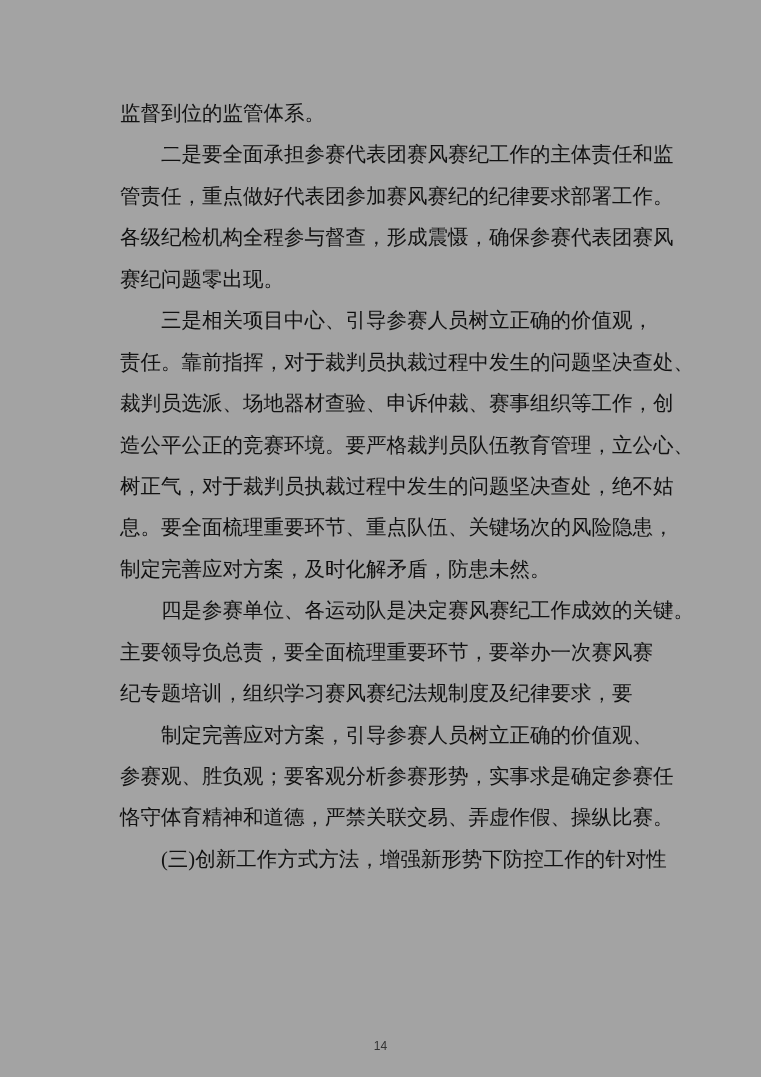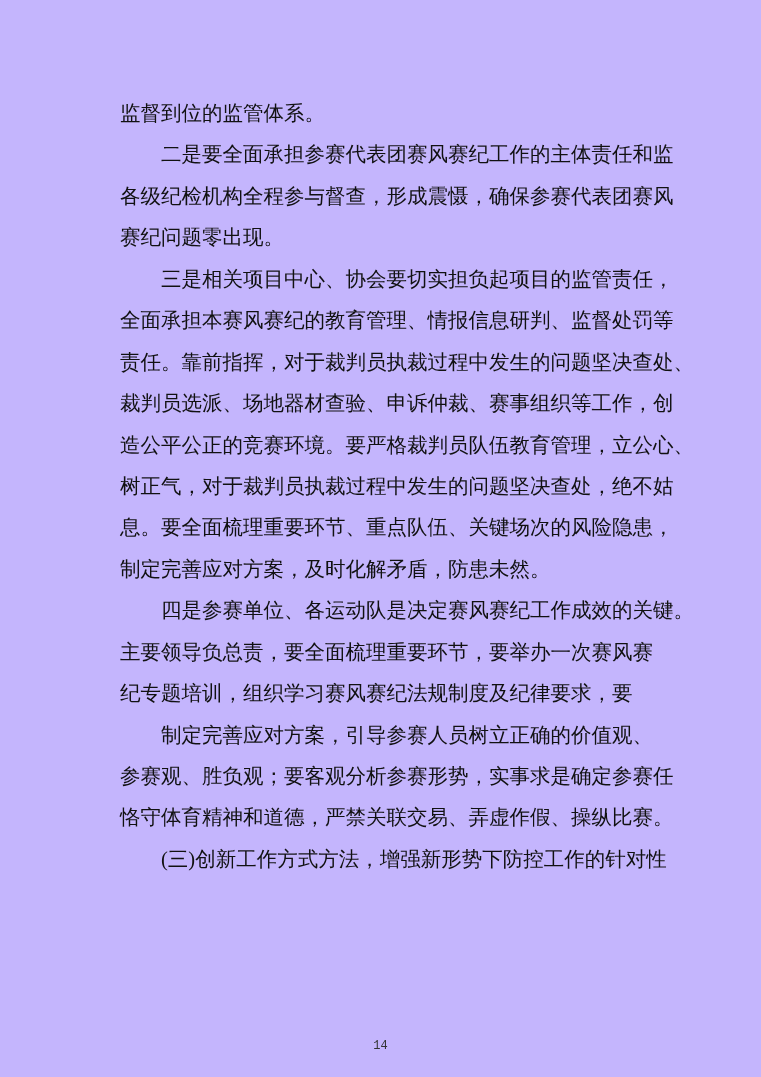--- a/index.html
+++ b/index.html
@@ -11,21 +11,21 @@
       width: 761px;
       height: 1077px;
       position: relative;
       overflow: hidden;
     }
     .page {
       position: absolute;
       left: 0; top: 0;
       width: 761px;
       height: 1077px;
-      background: #c4b5fd;
+      background: #a3a3a3;
     }
     .content {
       position: absolute;
       left: 120px;
       top: 93px;
       width: 520px;
     }
     .line {
       height: 41.45px;
       line-height: 41.45px;
@@ -38,36 +38,36 @@
     .indent {
       padding-left: 41px;
       font-family: Liberation Serif, serif;
     }
     .page-number {
       position: absolute;
       left: 0;
       width: 761px;
       top: 1039px;
       text-align: center;
-      font-family: Liberation Mono, monospace;
+      font-family: Liberation Sans, sans-serif;
       font-size: 12px;
       color: #333333;
     }
   </style>
 </head>
 <body>
 
 <div class="page">
   <div class="content">
     <div class="line">监督到位的监管体系。</div>
     <div class="line indent">二是要全面承担参赛代表团赛风赛纪工作的主体责任和监</div>
+    <div class="line">管责任，重点做好代表团参加赛风赛纪的纪律要求部署工作。</div>
     <div class="line">各级纪检机构全程参与督查，形成震慑，确保参赛代表团赛风</div>
     <div class="line">赛纪问题零出现。</div>
-    <div class="line indent">三是相关项目中心、协会要切实担负起项目的监管责任，</div>
-    <div class="line">全面承担本赛风赛纪的教育管理、情报信息研判、监督处罚等</div>
+    <div class="line indent">三是相关项目中心、引导参赛人员树立正确的价值观，</div>
     <div class="line">责任。靠前指挥，对于裁判员执裁过程中发生的问题坚决查处、</div>
     <div class="line">裁判员选派、场地器材查验、申诉仲裁、赛事组织等工作，创</div>
     <div class="line">造公平公正的竞赛环境。要严格裁判员队伍教育管理，立公心、</div>
     <div class="line">树正气，对于裁判员执裁过程中发生的问题坚决查处，绝不姑</div>
     <div class="line">息。要全面梳理重要环节、重点队伍、关键场次的风险隐患，</div>
     <div class="line">制定完善应对方案，及时化解矛盾，防患未然。</div>
     <div class="line indent">四是参赛单位、各运动队是决定赛风赛纪工作成效的关键。</div>
     <div class="line">主要领导负总责，要全面梳理重要环节，要举办一次赛风赛</div>
     <div class="line">纪专题培训，组织学习赛风赛纪法规制度及纪律要求，要</div>
     <div class="line indent">制定完善应对方案，引导参赛人员树立正确的价值观、</div>

